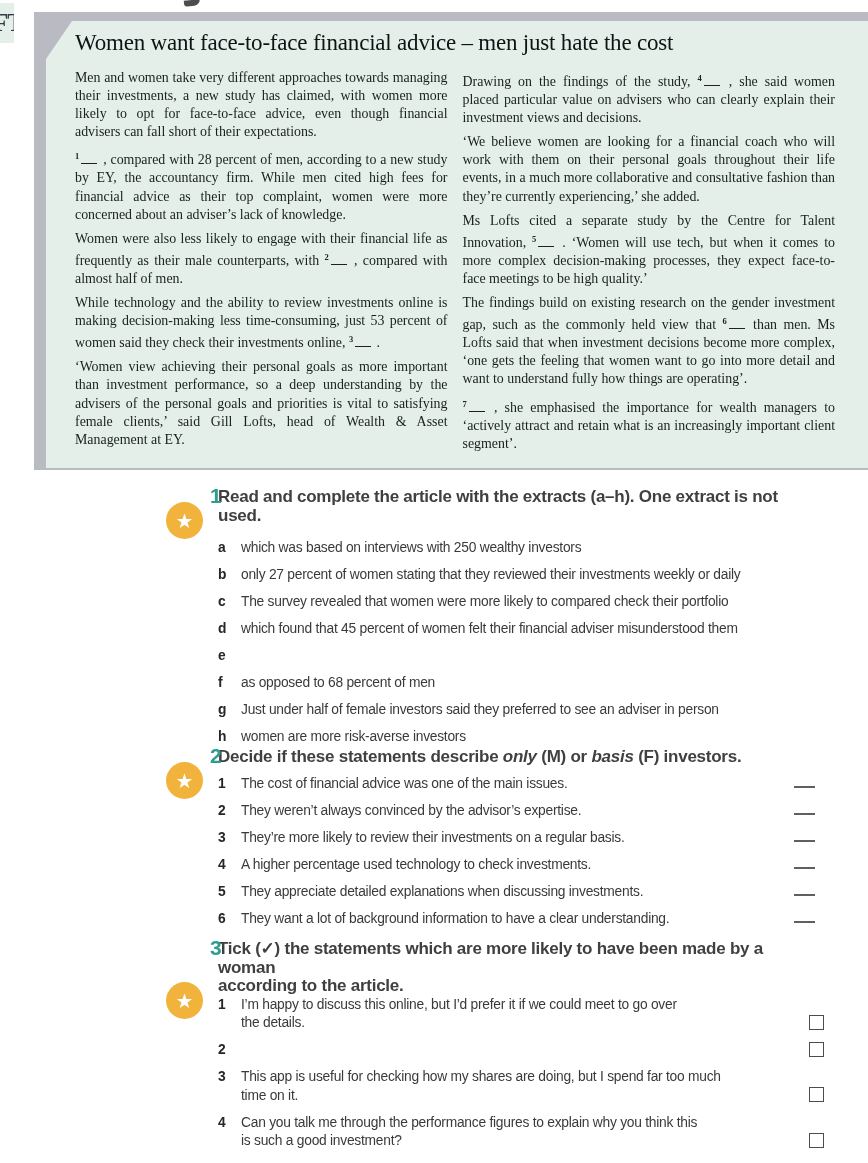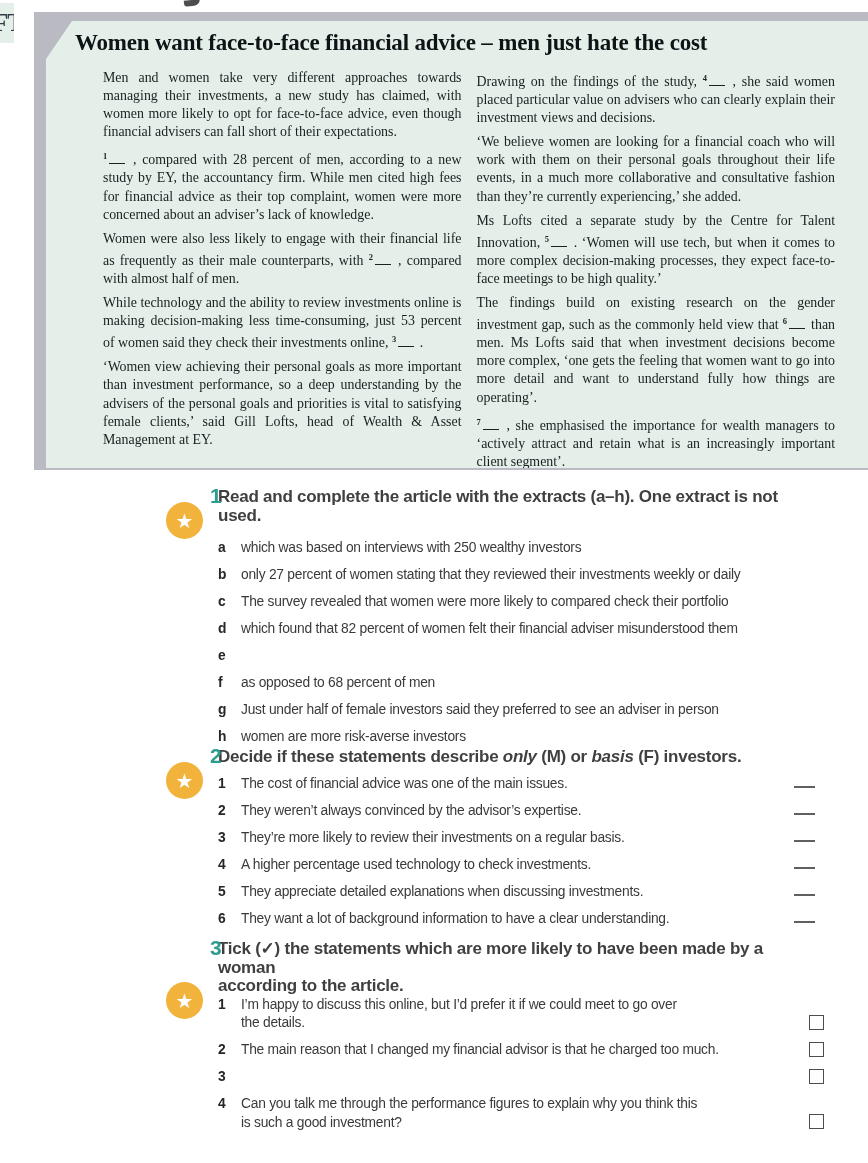--- a/index.html
+++ b/index.html
@@ -14,22 +14,22 @@
   
   .fragment{position:absolute;left:184px;top:0;width:16px;height:6px;background:#4d4d4d;
         border-radius:0 0 6px 3px;transform:rotate(-6deg);}
 
   
   .article-box{position:absolute;left:34px;top:12px;width:834px;height:458px;background:#b9bac2;}
   .article-inner{position:absolute;left:12px;top:9px;right:0;bottom:2px;background:#e5efe9;
         clip-path:polygon(26px 0,100% 0,100% 100%,0 100%,0 38px);
         padding:2px 33px 0 29px;box-sizing:border-box;}
   .article-title{margin:7px 0 13px 0;font-family:"Liberation Serif","DejaVu Serif",serif;
-        font-weight:bold;font-size:23px;line-height:26px;color:#0e1416;letter-spacing:-0.2px;}
-  .cols{display:flex;gap:15px;margin-left:28px;}
+        font-weight:normal;font-size:23px;line-height:26px;color:#0e1416;letter-spacing:-0.2px;}
+  .cols{display:flex;gap:15px;}
   .col{flex:1;min-width:0;}
   .col p{margin:0 0 6px 0;font-family:"Liberation Serif","DejaVu Serif",serif;
         font-size:13.9px;line-height:18.1px;text-align:justify;color:#182020;}
   .col p sup{font-size:8.5px;font-weight:bold;vertical-align:5px;}
   .blank{display:inline-block;width:16px;height:0.55em;border-bottom:1.3px solid #202020;margin:0 2px;}
 
   
   .exercise{position:absolute;left:166px;width:640px;}
   #ex1{top:488px;} #ex2{top:748px;} #ex3{top:940px;}
   .star-badge{position:absolute;left:0;width:37px;height:37px;border-radius:50%;background:#f1b33c;
@@ -96,21 +96,21 @@
       <div class="row">
           <span class="row-label">b</span>
           <span class="row-text">only 27 percent of women stating that they reviewed their investments weekly or daily</span>
         </div>
       <div class="row">
           <span class="row-label">c</span>
           <span class="row-text">The survey revealed that women were more likely to compared check their portfolio</span>
         </div>
       <div class="row">
           <span class="row-label">d</span>
-          <span class="row-text">which found that 82 percent of women felt their financial adviser misunderstood them</span>
+          <span class="row-text">which found that 45 percent of women felt their financial adviser misunderstood them</span>
         </div>
       <div class="row">
           <span class="row-label">e</span>
         </div>
       <div class="row">
           <span class="row-label">f</span>
           <span class="row-text">as opposed to 68 percent of men</span>
         </div>
       <div class="row">
           <span class="row-label">g</span>
@@ -172,25 +172,26 @@
       <div class="ex-heading">Tick (✓) the statements which are more likely to have been made by a woman
 according to the article.</div>
       <div class="row">
           <span class="row-label">1</span>
           <span class="row-text">I’m happy to discuss this online, but I’d prefer it if we could meet to go over
 the details.</span>
           <span class="checkbox"></span>
         </div>
       <div class="row">
           <span class="row-label">2</span>
-          <span class="row-text">The main reason that I changed my financial advisor is that he charged too much.</span>
           <span class="checkbox"></span>
         </div>
       <div class="row">
           <span class="row-label">3</span>
+          <span class="row-text">This app is useful for checking how my shares are doing, but I spend far too much
+time on it.</span>
           <span class="checkbox"></span>
         </div>
       <div class="row">
           <span class="row-label">4</span>
           <span class="row-text">Can you talk me through the performance figures to explain why you think this
 is such a good investment?</span>
           <span class="checkbox"></span>
         </div>
     </div>
   </div>

